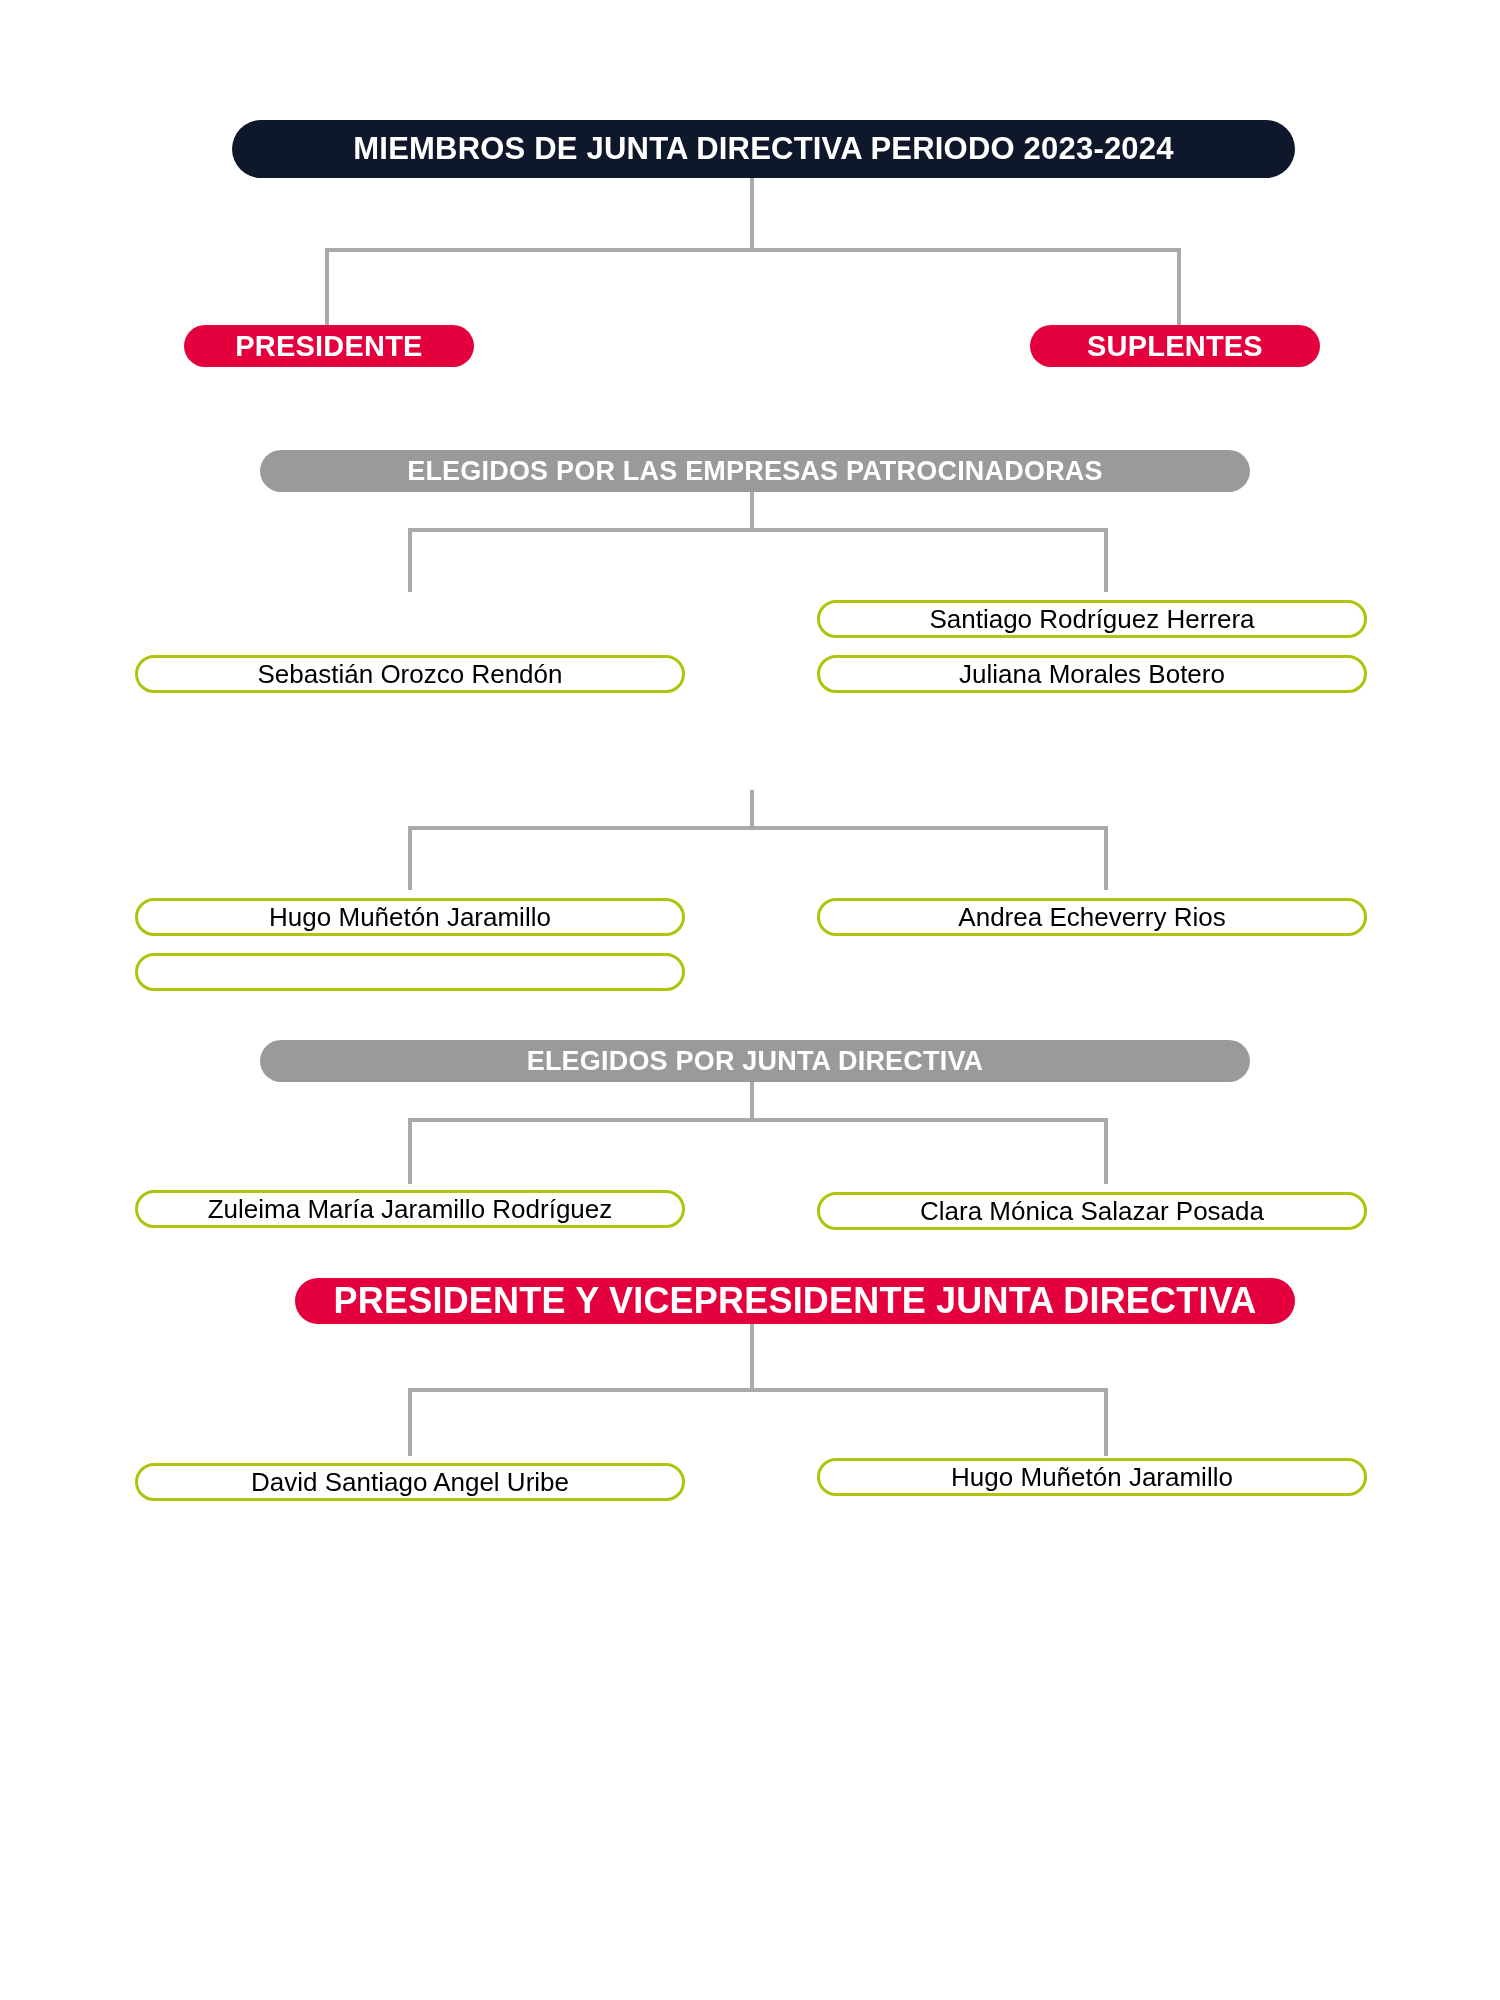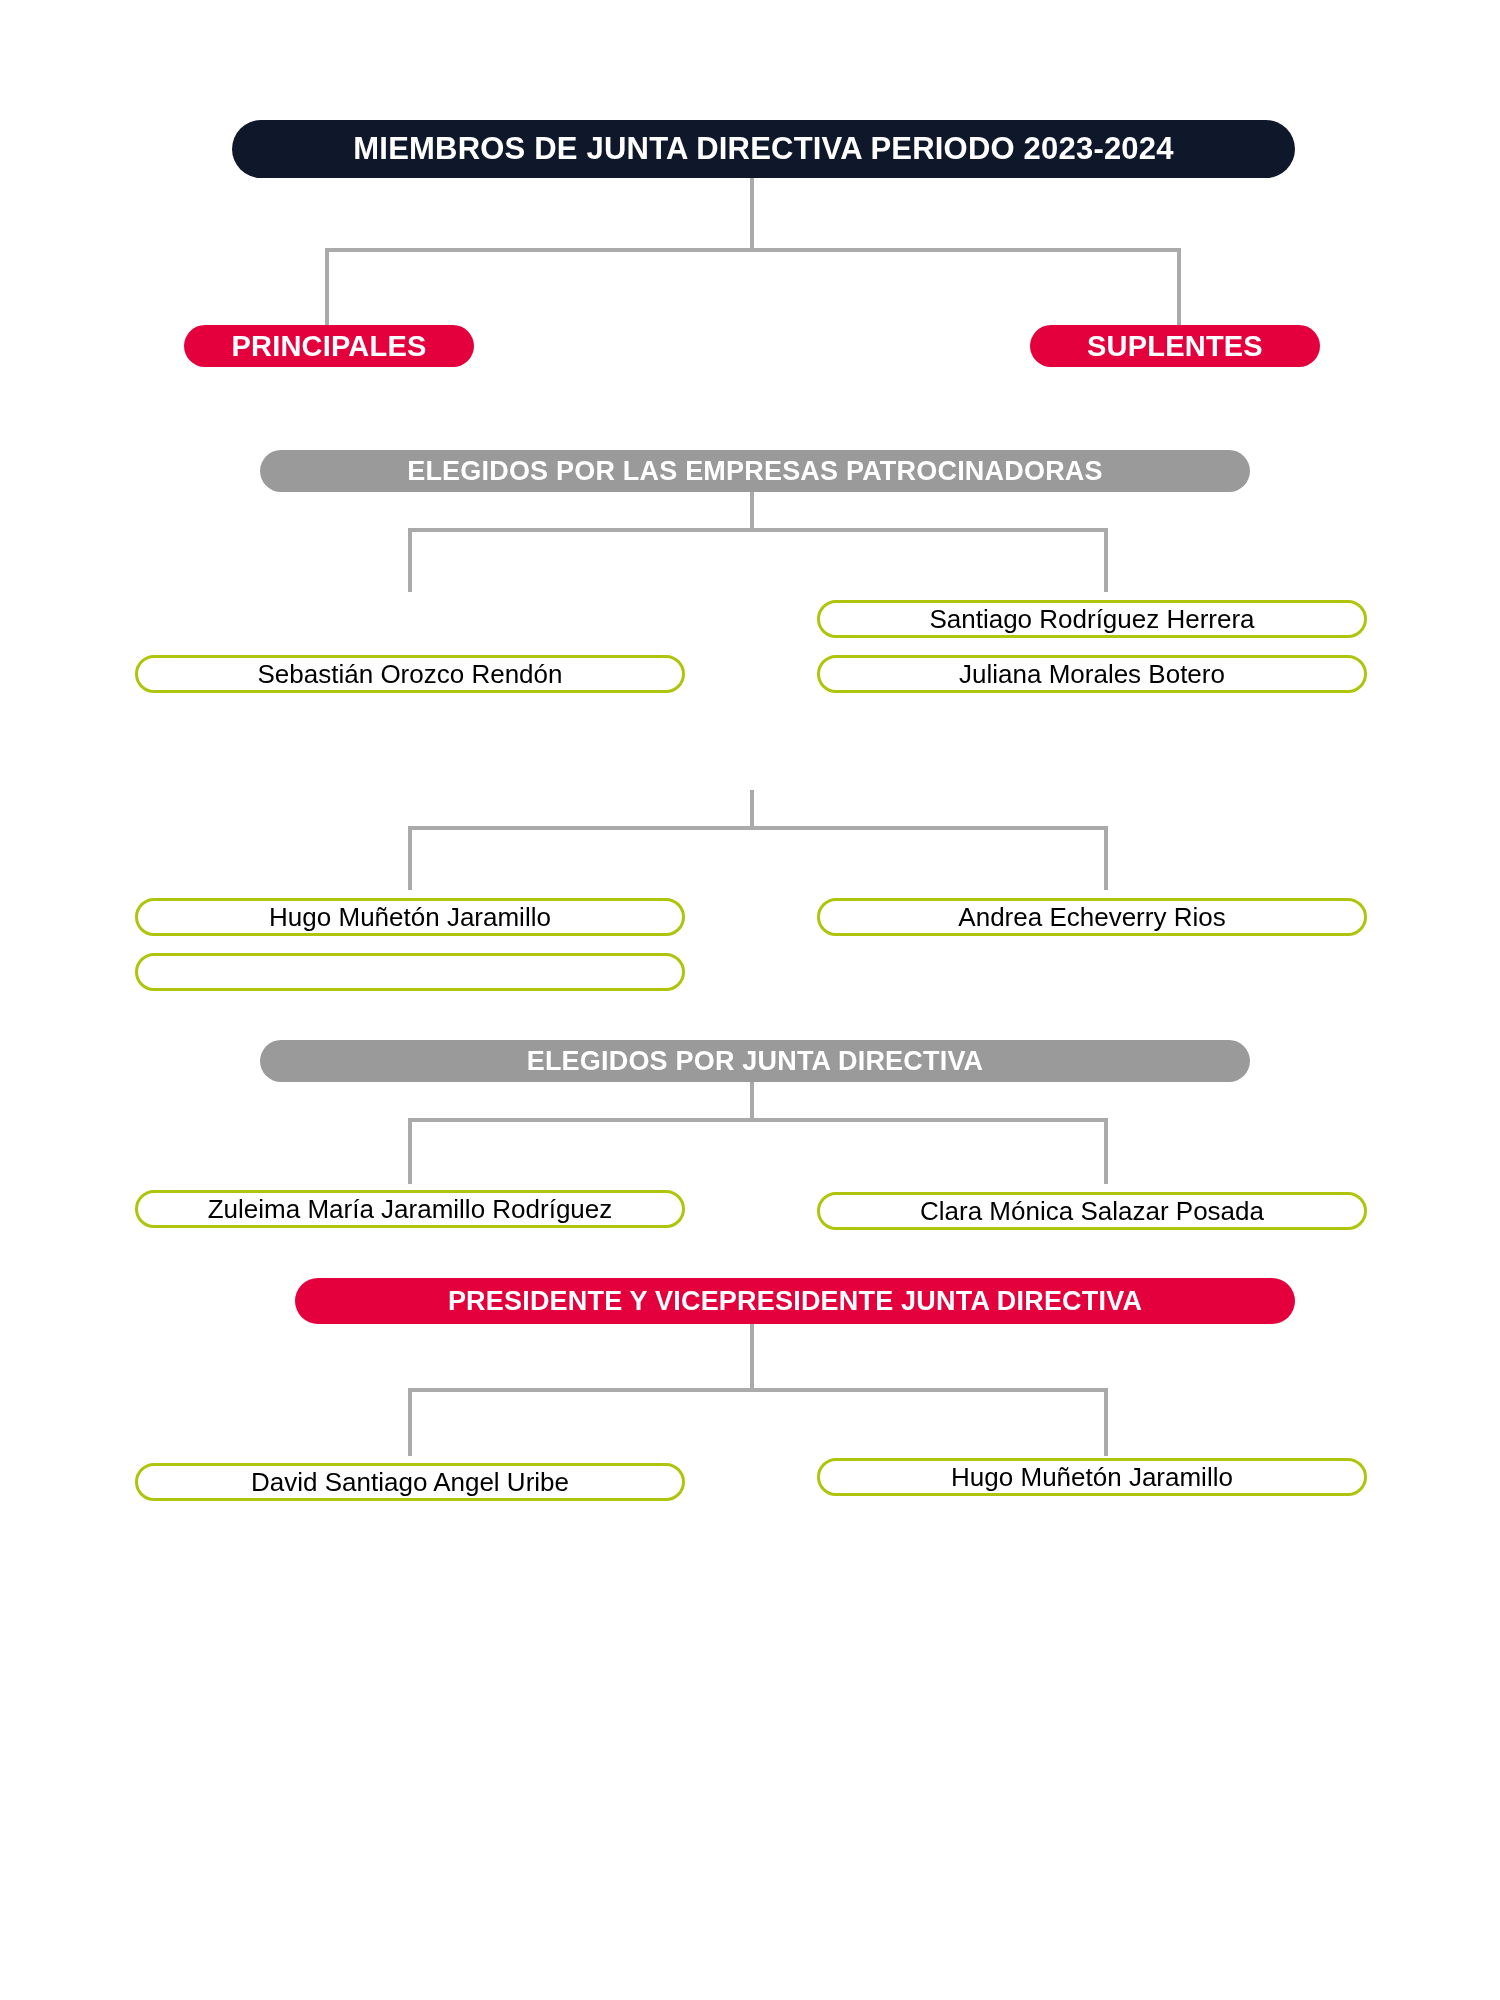--- a/index.html
+++ b/index.html
@@ -81,21 +81,21 @@
 
   
   .section-header {
     height: 42px;
     border-radius: 999px;
     font-size: 27px;
   }
   #sec1-header { left: 260px; top: 450px;  width: 990px; }
   #sec2-header { left: 260px; top: 748px;  width: 990px; }
   #sec3-header { left: 260px; top: 1040px; width: 990px; }
-  #sec4-header { left: 295px; top: 1278px; width: 1000px; height: 46px; font-size: 27px; }
+  #sec4-header { left: 295px; top: 1278px; width: 1000px; height: 46px; font-size: 36px; }
 
   
   .sec-stem  { left: 750px; width: 4px; }
   .sec-bus   { left: 408px; width: 700px; height: 4px; }
   .sec-dropL { left: 408px; width: 4px; }
   .sec-dropR { left: 1104px; width: 4px; }
 
   #s1-stem  { top: 492px; height: 38px; }
   #s1-bus   { top: 528px; }
   #s1-dropL { top: 528px; height: 64px; }
@@ -148,21 +148,21 @@
 
 <div id="chart">
 
   <div class="banner banner-green" id="title-banner">MIEMBROS DE JUNTA DIRECTIVA PERIODO 2023-2024</div>
 
   <div class="ln ln-v" id="stem-title"></div>
   <div class="ln ln-h" id="bus-1"></div>
   <div class="ln ln-v" id="drop-1-left"></div>
   <div class="ln ln-v" id="drop-1-right"></div>
 
-  <div class="banner banner-red" id="principales-badge">PRINCIPALES</div>
+  <div class="banner banner-red" id="principales-badge">PRESIDENTE</div>
   <div class="banner banner-red" id="suplentes-badge">SUPLENTES</div>
 
   <div class="banner banner-gray section-header" id="sec1-header">ELEGIDOS POR LAS EMPRESAS PATROCINADORAS</div>
 
   <div class="ln ln-v sec-stem" id="s1-stem"></div>
   <div class="ln ln-h sec-bus" id="s1-bus"></div>
   <div class="ln ln-v sec-dropL" id="s1-dropL"></div>
   <div class="ln ln-v sec-dropR" id="s1-dropR"></div>
 
   <div class="namepill pill-left pill-h" id="p-s1-l2">Sebastián Orozco Rendón</div>

